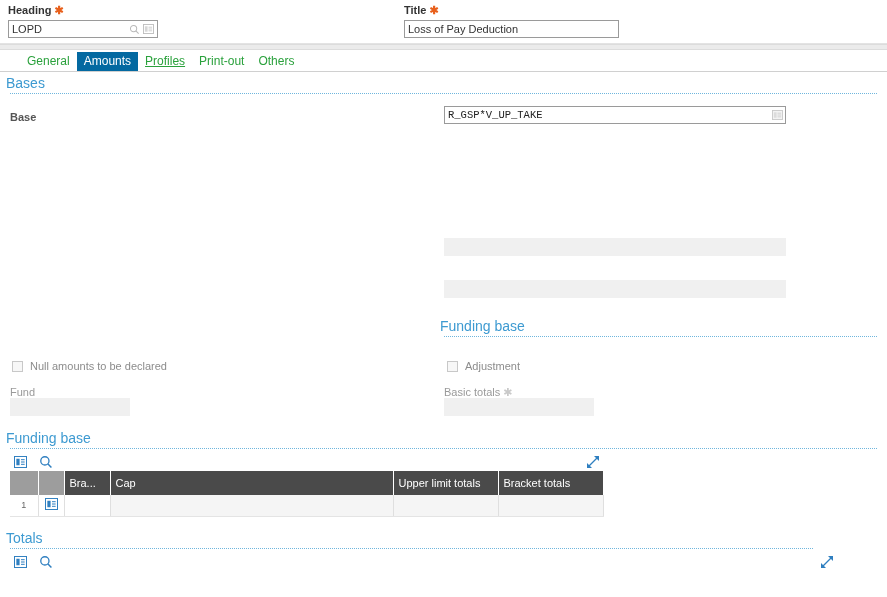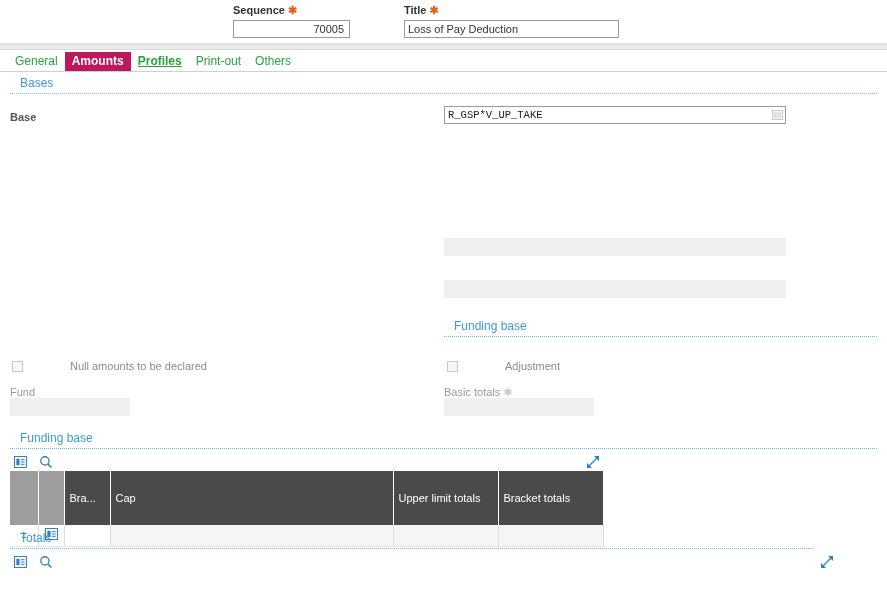--- a/index.html
+++ b/index.html
@@ -65,54 +65,54 @@
   }
 
   
   .ic { display: inline-block; line-height: 0; }
   .ic svg { display: block; }
 
   
   .tabbar {
     height: 22px;
     background: #ffffff;
-    padding: 4px 0 0 8px;
+    padding: 4px 0 0 20px;
     display: flex;
     align-items: flex-end;
     gap: 0px;
     border-bottom: 1px solid #d0d0d0;
   }
   .tab {
     font-size: 12px;
     color: #2aa13c;
     padding: 2px 7px 3px 7px;
     cursor: pointer;
     white-space: nowrap;
     line-height: 14px;
   }
   .tab.active {
-    background: #be185d;
+    background: #0369a1;
     color: #ffffff;
-    font-weight: bold;
-  }
-  .tab.hover { text-decoration: underline; font-weight: bold; }
+    font-weight: normal;
+  }
+  .tab.hover { text-decoration: underline; }
 
   
   .content {
     position: relative;
     height: 500px;
     background: #ffffff;
     padding: 0;
     overflow: hidden;
   }
 
   .section-title {
     color: #3d9ad1;
-    font-size: 12px;
-    padding-left: 20px;
+    font-size: 14px;
+    padding-left: 6px;
     margin: 0;
     line-height: 15px;
     white-space: nowrap;
   }
   .dotted {
     border-bottom: 1px dotted #6fb6dd;
     margin: 2px 10px 0 10px;
     height: 1px;
   }
   .sect-head { position: absolute; }
@@ -152,21 +152,21 @@
   }
 
   .chk-row { position: absolute; display: flex; align-items: center; gap: 7px; }
   .chkbox {
     width: 11px; height: 11px;
     border: 1px solid #c8c8c8;
     background: #f7f7f7;
     display: inline-block;
     flex: none;
   }
-  .chk-label { font-size: 11px; color: #8c8c8c; white-space: nowrap; margin-left: 40px; }
+  .chk-label { font-size: 11px; color: #8c8c8c; white-space: nowrap; }
 
   
   .grid-toolbar {
     position: absolute;
     display: flex;
     align-items: center;
     gap: 12px;
   }
   .tb-btn { cursor: pointer; line-height: 0; }
   .expand-btn { position: absolute; cursor: pointer; line-height: 0; }
@@ -177,21 +177,21 @@
     border-collapse: collapse;
     table-layout: fixed;
     font-size: 11px;
     background: #fff;
   }
   table.grid th {
     background: #4a4a4a;
     color: #ffffff;
     font-weight: normal;
     text-align: left;
-    padding: 21px 5px;
+    padding: 6px 5px;
     height: 20px;
     border-right: 1px solid #ffffff;
     font-size: 11px;
     white-space: nowrap;
     overflow: hidden;
   }
   table.grid th.thin { background: #9d9d9d; border-right: 1px solid #fff; }
   table.grid td {
     border-right: 1px solid #dfdfdf;
     border-bottom: 1px solid #e4e4e4;
@@ -211,30 +211,47 @@
     padding: 0;
   }
   table.grid td.iconcell { text-align: center; padding: 0; }
   table.grid td.empty-light { background: #f5f5f5; }
 </style>
 </head>
 <body>
 
 <div class="header-bar">
 
-
-  <div class="hfield" style="left:233px; width:117px;">
+  <div class="hfield" style="left:8px; width:150px;">
     <span class="hlabel">
-      <span>Sequence</span>
+      <span>Heading</span>
       <span class="req">✱</span>
     </span>
     <div class="hinput-wrap">
-      <input type="text" class="num" value="70005" style="">
+      <input type="text" value="LOPD" style="">
+      <span class="fld-icons">
+        <span class="ic">
+          <svg width="11" height="11" viewBox="0 0 12 12">
+              <circle cx="5" cy="5" r="3.4" fill="none" stroke="#b9b9b9" stroke-width="1.1"></circle>
+              <line x1="7.5" y1="7.5" x2="10.5" y2="10.5" stroke="#b9b9b9" stroke-width="1.1"></line>
+            </svg>
+        </span>
+        <span class="ic">
+          <svg width="11" height="10" viewBox="0 0 12 11">
+              <rect x="0.5" y="0.5" width="11" height="10" fill="#fff" stroke="#bdbdbd"></rect>
+              <rect x="2" y="2.5" width="3" height="6" fill="#d6d6d6"></rect>
+              <line x1="6" y1="3.5" x2="10" y2="3.5" stroke="#c9c9c9"></line>
+              <line x1="6" y1="5.5" x2="10" y2="5.5" stroke="#c9c9c9"></line>
+              <line x1="6" y1="7.5" x2="10" y2="7.5" stroke="#c9c9c9"></line>
+            </svg>
+        </span>
+      </span>
     </div>
   </div>
+
 
   <div class="hfield" style="left:404px; width:215px;">
     <span class="hlabel">
       <span>Title</span>
       <span class="req">✱</span>
     </span>
     <div class="hinput-wrap">
       <input type="text" value="Loss of Pay Deduction" style="">
     </div>
   </div>

